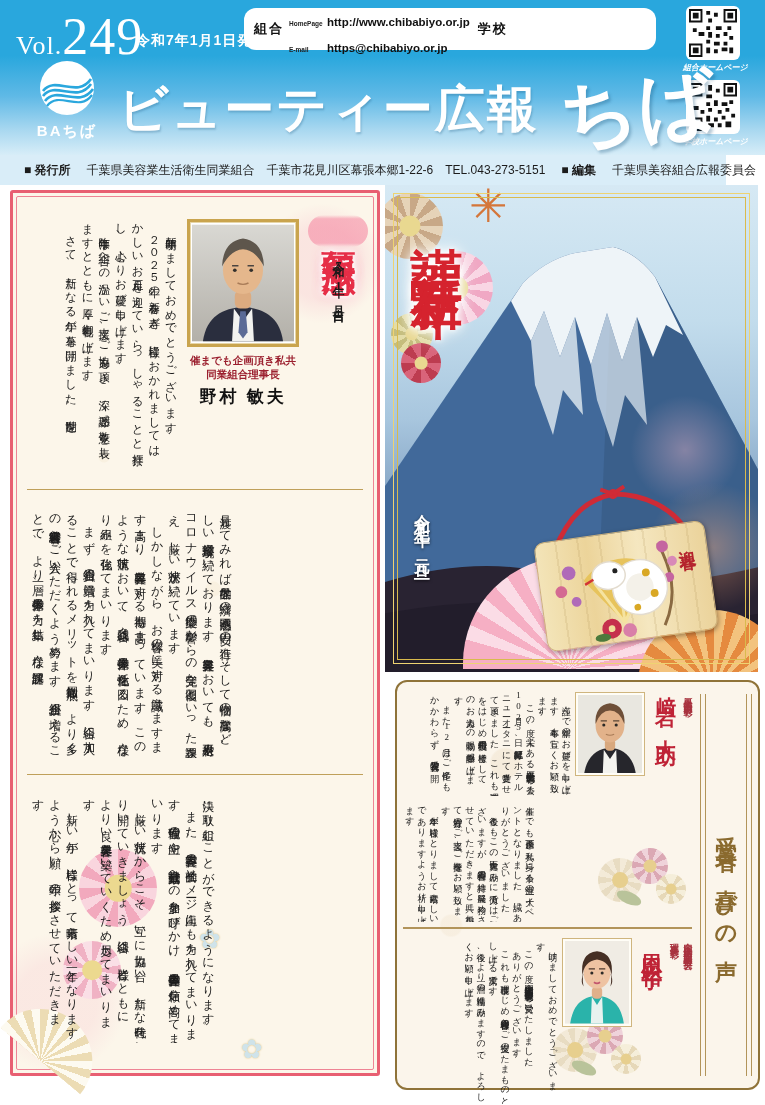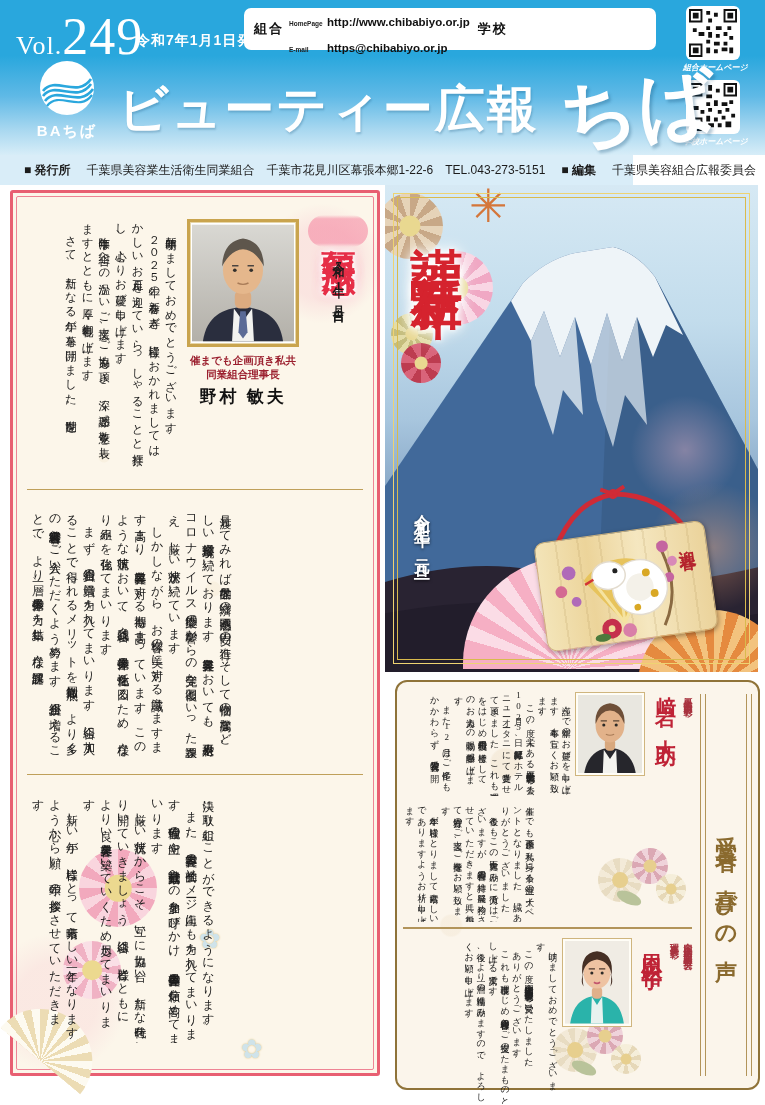--- a/index.html
+++ b/index.html
@@ -7,21 +7,21 @@
   body { width:765px; height:1105px; position:relative; font-family:"Liberation Sans","DejaVu Sans",sans-serif; overflow:hidden; }
   .page { position:absolute; inset:0; background:#fff; }
 
   
   .masthead { position:absolute; left:0; top:0; width:765px; height:155px;
     background:linear-gradient(180deg,#29a7dd 0%, #29a7dd 36%, #5fb9e6 62%, #a9d8f0 84%, #d7edf8 100%); }
   .vol { position:absolute; left:16px; top:14px; color:#fff; font-family:"Liberation Serif","DejaVu Serif",serif; display:flex; align-items:baseline; }
   .vol-prefix { font-size:26px; letter-spacing:1px; }
   .vol-num { font-size:52px; line-height:.9; letter-spacing:1px; }
   .issue-date { position:absolute; left:136px; top:32px; color:#fff; font-size:14px; font-weight:700; letter-spacing:1px; }
-  .contact-box { position:absolute; left:244px; top:8px; width:412px; height:42px; background:#fff; border-radius:7px;
+  .contact-box { position:absolute; left:244px; top:8px; width:412px; height:42px; background:#fff; border-radius:12px;
     display:flex; align-items:center; padding:0 10px; gap:8px; }
   .contact-group { display:flex; align-items:center; gap:5px; }
   .contact-org { font-size:13px; font-weight:800; color:#111; letter-spacing:2px; }
   .contact-rows { display:flex; flex-direction:column; justify-content:center; }
   .contact-row { display:flex; align-items:baseline; gap:4px; line-height:1.25; }
   .contact-type { font-size:6.5px; font-weight:700; color:#222; width:34px; }
   .contact-val { font-size:11.5px; font-weight:800; color:#111; letter-spacing:0; white-space:nowrap;margin-top:12px; }
   .qr { position:absolute; right:22px; width:60px; text-align:right;font-style:italic; }
   .qr1 { top:6px; } .qr2 { top:80px; }
   .qr-box { width:54px; height:54px; background:#fff; border-radius:6px; padding:3px; margin:0 auto; }
@@ -29,21 +29,21 @@
   .qr-label { font-size:8px; color:#fff; margin-top:2px; font-weight:700; white-space:nowrap; }
   .logo { position:absolute; left:20px; top:58px; width:94px; text-align:center; }
   .logo svg { width:64px; height:64px; }
   .logo-text { color:#fff; font-size:15px; font-weight:800; letter-spacing:2px; margin-top:-4px; }
   .paper-title { position:absolute; left:118px; top:58px; white-space:nowrap; }
   .title-main { color:#fff; font-size:50px; font-weight:700; letter-spacing:2px; display:inline-block; vertical-align:middle;
     text-shadow:1px 2px 2px rgba(20,80,120,.25); }
   .title-sub { color:#fff; font-size:76px; font-weight:900; display:inline-block; transform:rotate(-6deg); margin-left:12px; vertical-align:middle;
     text-shadow:2px 3px 3px rgba(20,80,120,.3); }
 
-  .publisher-strip { position:absolute; left:0; top:155px; width:633px; height:30px; background:#d9edf8;
+  .publisher-strip { position:absolute; left:0; top:155px; width:726px; height:30px; background:#d9edf8;
     display:flex; align-items:center; padding-left:24px; gap:16px; font-size:12px; color:#1c1c1c; white-space:nowrap; }
   .pub-label { font-weight:700; }
   .pub-value { font-weight:500; }
 
   
   .left-panel { position:absolute; left:10px; top:190px; width:370px; height:886px;
     background:#fcf6ea; border:3px solid #e85f72; border-radius:3px;
     background-image:
       radial-gradient(circle at 85% 8%, rgba(246,185,200,.28) 0 36px, transparent 60px),
       radial-gradient(circle at 12% 92%, rgba(246,185,200,.22) 0 40px, transparent 70px),

